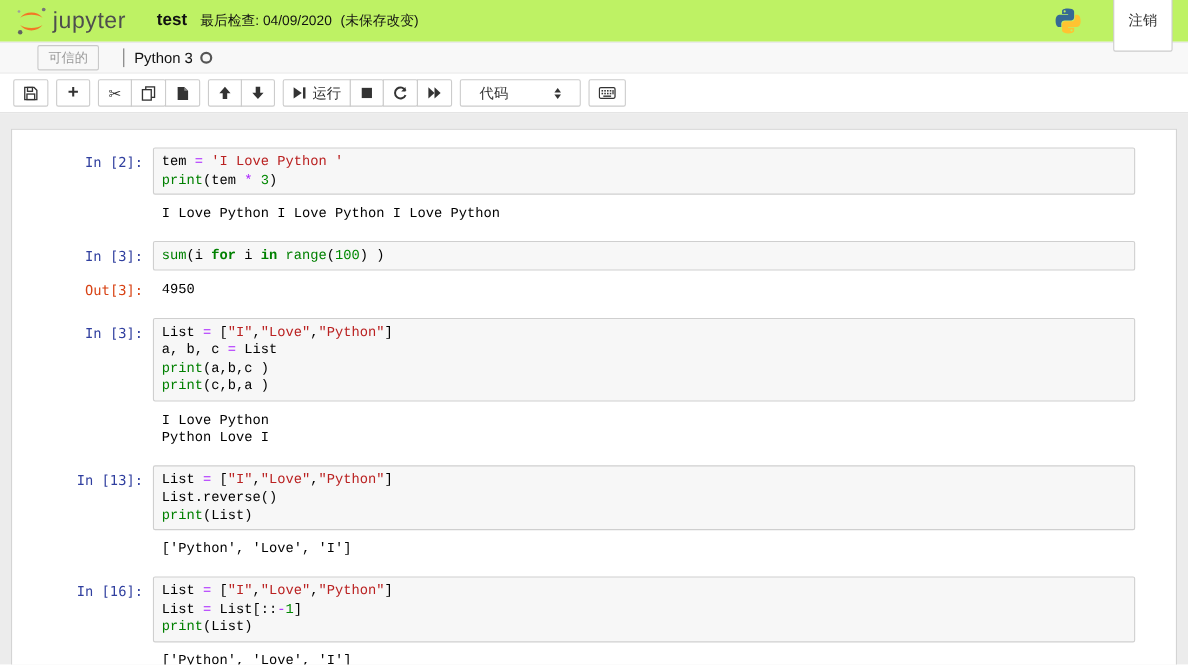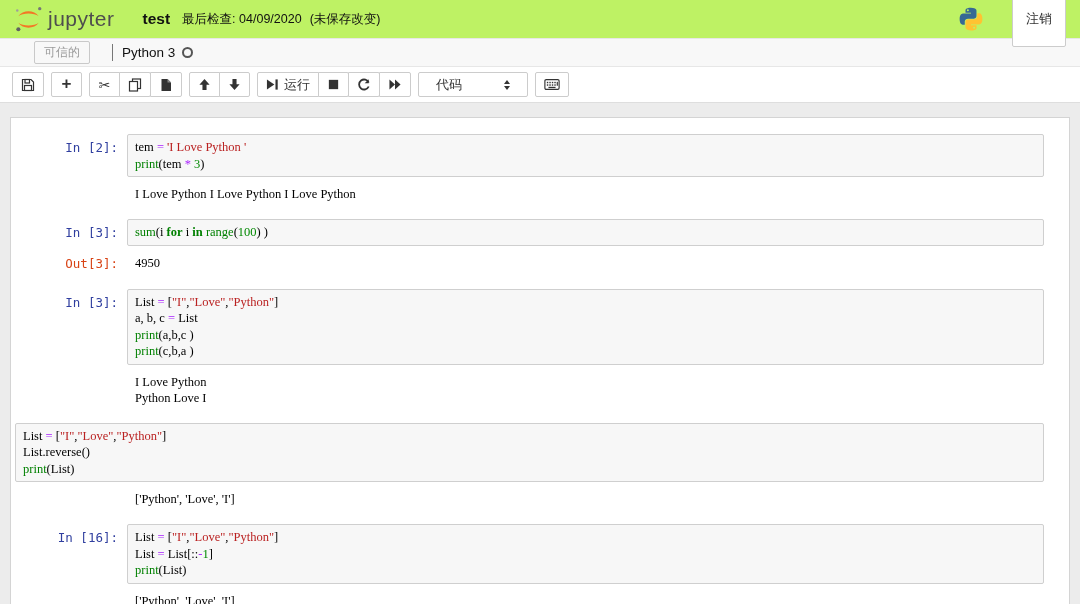--- a/index.html
+++ b/index.html
@@ -55,30 +55,30 @@
   .updown i { display: block; width: 0; height: 0; border-left: 3.5px solid transparent;
     border-right: 3.5px solid transparent; }
   .updown .u { border-bottom: 4px solid #333; }
   .updown .d { border-top: 4px solid #333; }
 
   
   .site { background: #ececec; height: 501px; padding-top: 14px; overflow: hidden; }
   .notebook { width: 1060px; margin: 0 10px; background: #fff; border: 1px solid #d4d4d4;
     min-height: 640px; padding: 12px 0 30px 0; }
 
-  .cell { padding: 4px 4px; margin-bottom: 9px; }
+  .cell { padding: 4px 16px; margin-bottom: 9px; }
   .input-row, .output-row { display: flex; }
   .prompt { width: 112px; flex: none; text-align: right; padding-right: 9px;
     font-family: "DejaVu Sans Mono", "Liberation Mono", monospace;
     font-size: 12.5px; line-height: 17px; padding-top: 5px; cursor: default; white-space: nowrap; }
   .in-prompt { color: #303f9f; }
   .out-prompt { color: #d84315; padding-top: 4px; }
   .codebox { flex: 1; margin-right: 21px; background: #f7f7f7; border: 1px solid #cfcfcf;
     border-radius: 2px; padding: 4px 7px; cursor: text; }
-  .codebox pre, .output-text pre { margin: 0; font-family: Liberation Serif, serif;
+  .codebox pre, .output-text pre { margin: 0; font-family: Liberation Mono, monospace;
     font-size: 12.5px; line-height: 16.5px; }
   .cm-line { min-height: 16.5px; white-space: pre; }
   .output-row { margin-top: 5px; }
   .output-text { flex: 1; padding: 4px 7px 0 8px; }
   .output-text pre { color: #000; line-height: 16px; white-space: pre; }
 
   
   .tk-pl  { color: #000; }
   .tk-op  { color: #aa22ff; }
   .tk-kw  { color: #008000; font-weight: bold; }
@@ -286,20 +286,21 @@
           <div class="output-row">
             <div class="prompt out-prompt"></div>
             <div class="output-text">
               <pre>I Love Python
 Python Love I</pre>
             </div>
           </div>
         </div>
         <div class="cell">
           <div class="input-row">
+            <div class="prompt in-prompt">In [13]:</div>
             <div class="codebox">
               <pre><div class="cm-line"><span class="tk-pl">List </span><span class="tk-op">=</span><span class="tk-pl"> [</span><span class="tk-str">"I"</span><span class="tk-pl">,</span><span class="tk-str">"Love"</span><span class="tk-pl">,</span><span class="tk-str">"Python"</span><span class="tk-pl">]</span></div><div class="cm-line"><span class="tk-pl">List.reverse()</span></div><div class="cm-line"><span class="tk-bi">print</span><span class="tk-pl">(List)</span></div></pre>
             </div>
           </div>
           <div class="output-row">
             <div class="prompt out-prompt"></div>
             <div class="output-text">
               <pre>['Python', 'Love', 'I']</pre>
             </div>
           </div>

